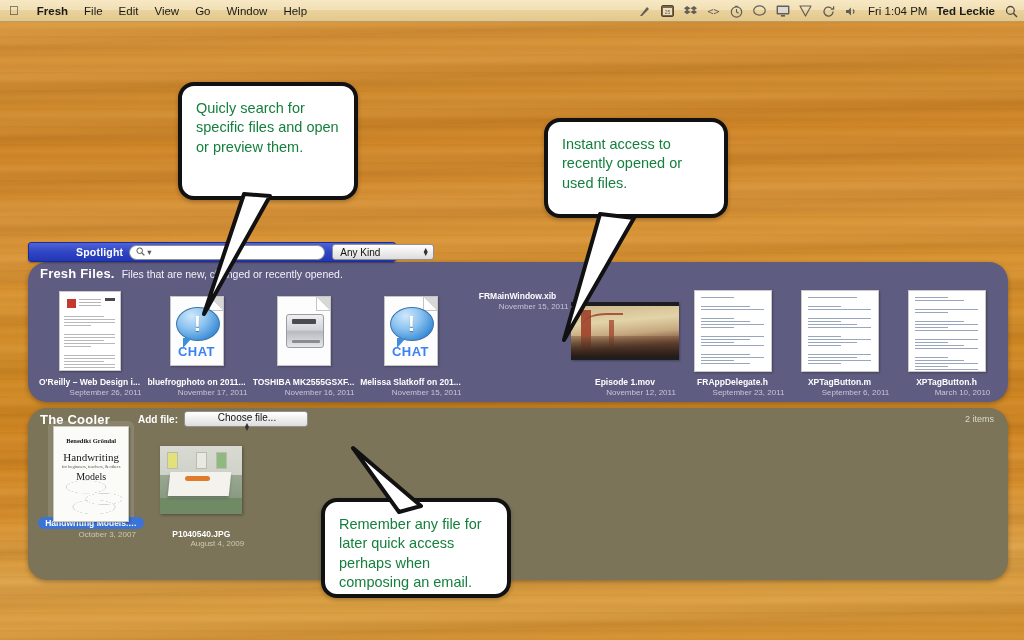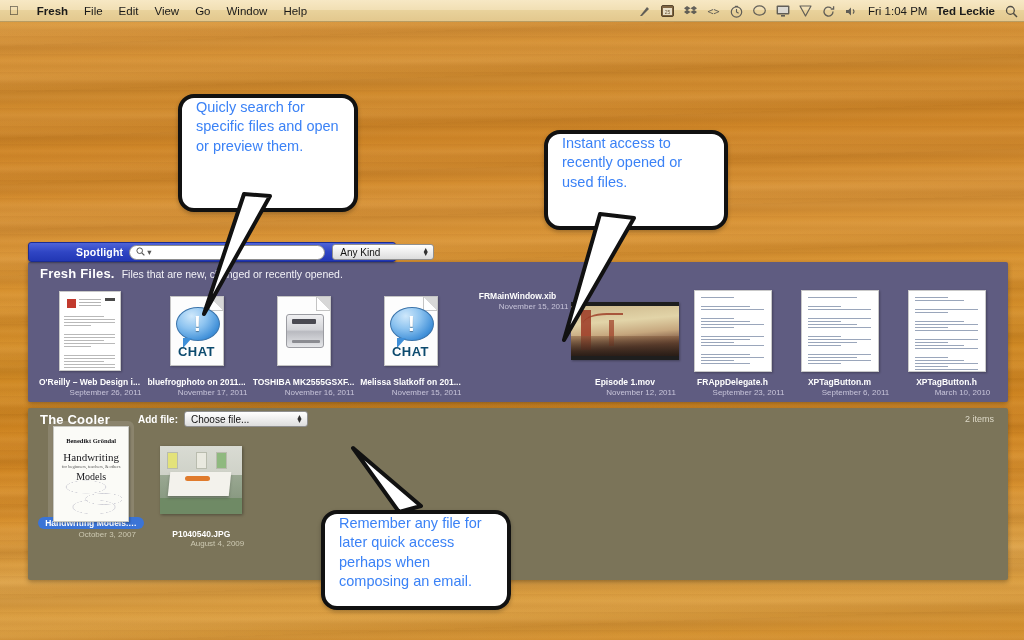--- a/index.html
+++ b/index.html
@@ -92,21 +92,21 @@
     border-radius: 3px;
     display: flex; align-items: center; justify-content: space-between;
     padding: 0 4px 0 7px;
     font-size: 10px; color: #111;
   }
   .stepper { display: flex; flex-direction: column; line-height: 4px; font-size: 7px; color: #333; }
 
   
   .panel {
     position: absolute;
-    border-radius: 2px;
+    border-radius: 19px;
     z-index: 8;
     box-shadow: 0 2px 5px rgba(0,0,0,.30);
   }
   #fresh-panel {
     left: 28px; top: 262px; width: 980px; height: 140px;
     background: #5f5c81;
   }
   #cooler-panel {
     left: 28px; top: 408px; width: 980px; height: 172px;
     background: #7b7459;
@@ -128,21 +128,21 @@
     position: absolute; left: 110px; top: 3px;
     display: flex; align-items: center; gap: 6px;
   }
   #addfile-label { font-size: 10px; font-weight: bold; color: #fff; }
   #choose-file {
     width: 124px; height: 16px;
     background: linear-gradient(180deg, #ffffff 0%, #eeeeee 52%, #dddddd 100%);
     border: 1px solid #8f8f8f; border-radius: 3px;
     display: flex; align-items: center; justify-content: space-between;
     padding: 0 4px 0 6px;
-    font-size: 10px; color: #111;
+    font-size: 10px; color: #111; flex-direction: column;
   }
 
   
   .files-row {
     position: absolute; left: 0; top: 22px;
     width: 100%; height: 118px;
     display: flex;
   }
   #fresh-files-row { padding: 0 8px; }
   .file-item {
@@ -207,21 +207,21 @@
     text-shadow: 0 1px 1px rgba(0,0,0,.35);
   }
   .chat-bubble:after {
     content: ""; position: absolute; left: 6px; bottom: -8px;
     border-left: 9px solid #3f8fd8;
     border-bottom: 10px solid transparent;
   }
   .chat-word {
     position: absolute; left: 0; right: 0; bottom: 6px;
     text-align: center; font-size: 13px; font-weight: bold;
-    color: #0c4a6e; letter-spacing: .5px;
+    color: #3b82f6; letter-spacing: .5px;
   }
 
   
   .hdd-icon {
     width: 54px; height: 70px; position: relative;
     background: #fdfdfd; border: 1px solid #c4c4c4;
     box-shadow: 1px 1px 2px rgba(0,0,0,.25);
   }
   .hdd-body {
     position: absolute; left: 8px; top: 17px;
@@ -333,25 +333,24 @@
     padding: 5px;
     display: flex; align-items: center; justify-content: center;
   }
 
   
   .callout { position: absolute; z-index: 30; }
   .callout .bubble {
     background: #ffffff;
     border: 4px solid #111111;
     border-radius: 16px;
-    padding: 0 14px;
+    padding: 13px 14px;
     font-size: 14.5px; line-height: 1.34;
-    color: #3b82f6;
+    color: #15803d;
     box-shadow: 0 2px 4px rgba(0,0,0,.25);
-    margin-top: 12px;
   }
   .callout svg.tail { position: absolute; overflow: visible; }
 
   #callout-search { left: 178px; top: 82px; width: 180px; }
   #callout-search .bubble { width: 180px; height: 118px; }
   #callout-recent { left: 544px; top: 118px; width: 184px; border-radius: 23px; }
   #callout-recent .bubble { width: 184px; height: 100px; }
   #callout-remember { left: 321px; top: 498px; width: 190px; }
   #callout-remember .bubble { width: 190px; height: 100px; }
 </style>

